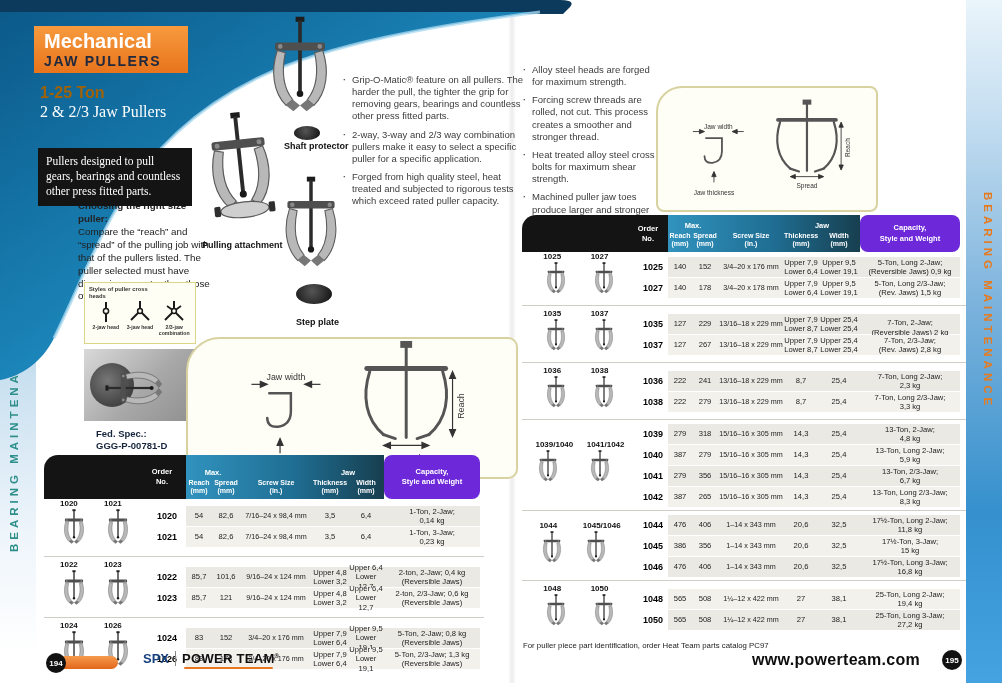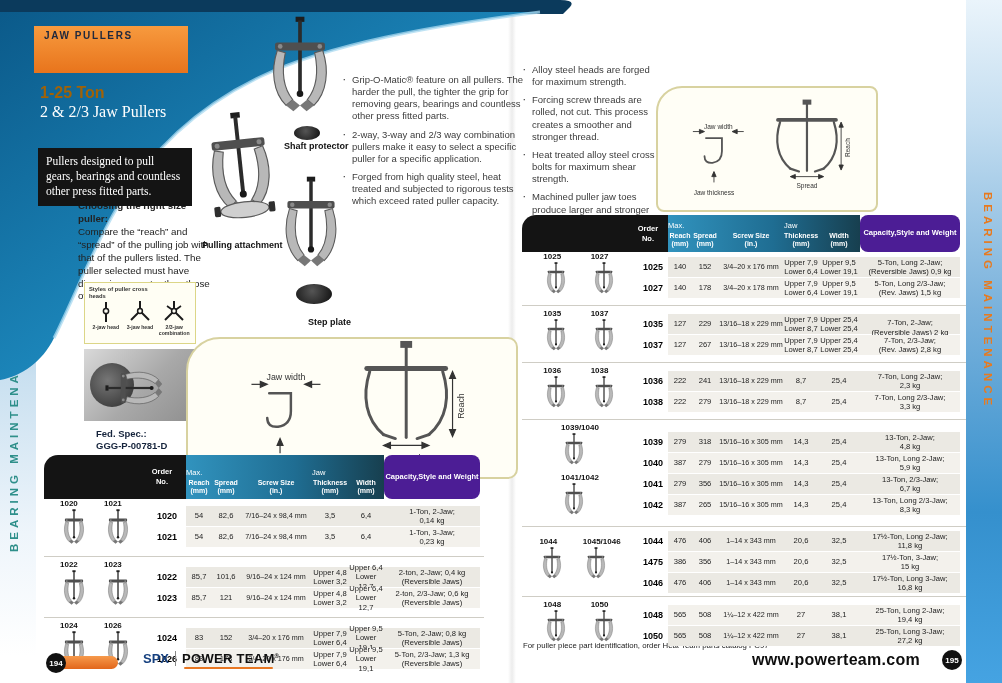--- a/index.html
+++ b/index.html
@@ -17,21 +17,21 @@
   .vtab-right{left:976px;top:192px;height:300px;width:18px;writing-mode:vertical-rl;color:#E87A1E;}
 
   .pgdiv{left:508px;top:0;width:8px;height:683px;
     background:linear-gradient(90deg,rgba(0,0,0,0),rgba(110,110,110,0.13),rgba(0,0,0,0));}
 
   
   .swoosh{left:0;top:0;}
   .orange-box{left:34px;top:26px;width:154px;height:47px;z-index:5;
     background:linear-gradient(180deg,#F79A3E,#E8741C);padding:4px 0 0 10px;box-sizing:border-box;}
   .cat-title{font-size:20px;font-weight:bold;color:#fff;}
-  .cat-sub{font-size:10px;font-weight:bold;color:#20293d;letter-spacing:1.6px;}
+  .cat-sub{font-size:14px;font-weight:bold;color:#20293d;letter-spacing:1.6px;}
   .range-title{left:40px;top:84px;font-size:16px;font-weight:bold;color:#a16207;z-index:5;}
   .range-sub{left:40px;top:103px;font-size:16px;color:#fff;font-family:"Liberation Serif",serif;z-index:5;}
   .intro-box{left:38px;top:148px;width:154px;background:#141414;color:#fff;z-index:5;
     font-family:"Liberation Serif",serif;font-size:11.5px;line-height:1.32;padding:6px 8px;box-sizing:border-box;}
 
   .choosing{left:78px;top:200px;width:140px;font-size:9.8px;color:#222;line-height:1.32;}
   .choosing-title{font-weight:bold;}
 
   .styles-box{left:84px;top:282px;width:112px;height:62px;background:#FFFEF4;border:1.5px solid #DCD687;
     box-sizing:border-box;padding:3px 4px;}
@@ -67,24 +67,24 @@
 
   
   .ptable{position:absolute;z-index:5;}
   #left-table{left:44px;top:455px;width:440px;}
   #right-table{left:522px;top:215px;width:444px;}
   .thead{display:flex;align-items:stretch;}
   .th-black{background:#141414;color:#fff;border-radius:14px 0 0 0;display:flex;align-items:center;justify-content:flex-end;box-sizing:border-box;}
   .th-order{text-align:center;font-size:7.5px;font-weight:bold;line-height:1.3;padding-right:5px;}
   .th-teal{background:linear-gradient(90deg,#3193BE 0%,#1F6D92 55%,#173F4F 100%);color:#fff;
     display:flex;flex-direction:column;justify-content:flex-end;}
-  .th-top{display:flex;font-size:7.5px;font-weight:normal;margin-top:24px;}
+  .th-top{display:flex;font-size:7.5px;font-weight:bold;text-align:center;margin-top:24px;}
   .th-bot{display:flex;font-size:7px;font-weight:bold;text-align:center;padding-bottom:3px;margin-top:1px;}
   .th-cell{line-height:1.25;}
-  .th-cap{background:#4c1d95;color:#fff;border-radius:8px;display:flex;flex-direction:row;
+  .th-cap{background:#6d28d9;color:#fff;border-radius:8px;display:flex;flex-direction:column;
     align-items:center;justify-content:center;font-size:7.5px;font-weight:bold;line-height:1.35;text-align:center;}
   .pgroup{display:flex;align-items:center;}
   .pgroup + .pgroup{margin-top:3px;border-top:1px solid #cfcdc5;padding-top:3px;}
   .pthumbs{display:flex;justify-content:space-evenly;align-items:center;align-self:stretch;}
   .thumb{display:flex;flex-direction:column;align-items:flex-start;}
   .tlabel{font-size:8px;font-weight:bold;color:#111;margin-bottom:1px;}
   .prows{display:flex;flex-direction:column;}
   .prow{display:flex;align-items:stretch;margin-top:1px;}
   .c-order{font-size:9px;font-weight:bold;display:flex;align-items:center;justify-content:center;color:#000;}
   .strip{display:flex;}
@@ -125,20 +125,21 @@
         <stop offset="0.5" stop-color="#1B84B8"></stop>
         <stop offset="1" stop-color="#45AEDD"></stop>
     </linearGradient>
   </defs>
   <path d="M0,0 H560 Q576,0 570,7 L563,14 H0 Z" fill="#0B3A5C"></path>
   <path d="M0,12 H540 C430,26 330,44 262,76 C196,107 150,152 118,206 C92,250 74,298 54,338 C42,362 22,376 0,380 Z" fill="url(#gsw)"></path>
   <path d="M540,12 C430,26 330,44 262,76 C196,107 150,152 118,206 C92,250 74,298 54,338" fill="none" stroke="#A9D9F0" stroke-width="3" opacity="0.75"></path>
 </svg>
 
 <div class="abs orange-box">
+  <div class="cat-title">Mechanical</div>
   <div class="cat-sub">JAW PULLERS</div>
 </div>
 <div class="abs range-title">1-25 Ton</div>
 <div class="abs range-sub">2 &amp; 2/3 Jaw Pullers</div>
 
 <div class="abs intro-box">
   <span>Pullers designed to pull gears, bearings and countless other press fitted parts.</span>
 </div>
 
 <div class="abs choosing">
@@ -241,21 +242,21 @@
   <circle cx="23" cy="41.5" r="3.2" fill="#8a8a8a"></circle>
   <circle cx="77" cy="41.5" r="3.2" fill="#8a8a8a"></circle>
   <path d="M19,47 C10,74 13,104 31,122 L40,114 C27,98 25,74 30,50 Z" fill="#b8b8b8" stroke="#5a5a5a" stroke-width="1.5"></path>
   <path d="M81,47 C90,74 87,104 69,122 L60,114 C73,98 75,74 70,50 Z" fill="#b8b8b8" stroke="#5a5a5a" stroke-width="1.5"></path>
   <path d="M31,122 L40,114 L50,122 L41,130 Z" fill="#777"></path>
   <path d="M69,122 L60,114 L50,122 L59,130 Z" fill="#777"></path>
   <circle cx="50" cy="106" r="4.5" fill="#191919"></circle>
 
 </svg></div>
 <div class="abs cap" style="left:296px;top:284px;width:36px;height:20px;"></div>
-<div class="abs photo-label" style="left:308px;top:317px;">Step plate</div>
+<div class="abs photo-label" style="left:296px;top:317px;">Step plate</div>
 
 <div class="abs features features-center">
     <div class="bullet-item">
       <span class="bullet-dot">·</span>
       <span>Grip-O-Matic® feature on all pullers. The harder the pull, the tighter the grip for removing gears, bearings and countless other press fitted parts.</span>
     </div>
     <div class="bullet-item">
       <span class="bullet-dot">·</span>
       <span>2-way, 3-way and 2/3 way combination pullers make it easy to select a specific puller for a specific application.</span>
     </div>
@@ -887,21 +888,21 @@
             </div>
             <div class="cell" style="width: 100px;">
               <div>7-Ton, Long 2/3-Jaw;</div>
               <div>3,3 kg</div>
             </div>
           </div>
         </div>
       </div>
     </div>
     <div class="pgroup">
-      <div class="pthumbs" style="width: 116px; flex-direction: column;">
+      <div class="pthumbs" style="width: 116px;">
         <div class="thumb">
           <div class="tlabel">1039/1040</div>
           <div><svg width="26" height="36" viewBox="0 0 100 150">
   <rect x="44" y="1" width="12" height="7" fill="#1d1d1d"></rect>
   <rect x="47.5" y="6" width="5" height="98" fill="#2b2b2b"></rect>
   <rect x="16" y="36" width="68" height="11" rx="3" fill="#4f4f4f"></rect>
   <circle cx="23" cy="41.5" r="3.2" fill="#8a8a8a"></circle>
   <circle cx="77" cy="41.5" r="3.2" fill="#8a8a8a"></circle>
   <path d="M19,47 C10,74 13,104 31,122 L40,114 C27,98 25,74 30,50 Z" fill="#b8b8b8" stroke="#5a5a5a" stroke-width="1.5"></path>
   <path d="M81,47 C90,74 87,104 69,122 L60,114 C73,98 75,74 70,50 Z" fill="#b8b8b8" stroke="#5a5a5a" stroke-width="1.5"></path>
@@ -1051,21 +1052,21 @@
             <div class="cell" style="width: 42px;">
               <div>32,5</div>
             </div>
             <div class="cell" style="width: 100px;">
               <div>17½-Ton, Long 2-Jaw;</div>
               <div>11,8 kg</div>
             </div>
           </div>
         </div>
         <div class="prow" style="height: 20px;">
-          <div class="c-order" style="width: 30px;">1475</div>
+          <div class="c-order" style="width: 30px;">1045</div>
           <div class="strip stripe-b">
             <div class="cell" style="width: 24px;">386</div>
             <div class="cell" style="width: 26px;">356</div>
             <div class="cell cell-screw" style="width: 66px;">1–14 x 343 mm</div>
             <div class="cell" style="width: 34px;">
               <div>20,6</div>
             </div>
             <div class="cell" style="width: 42px;">
               <div>32,5</div>
             </div>

